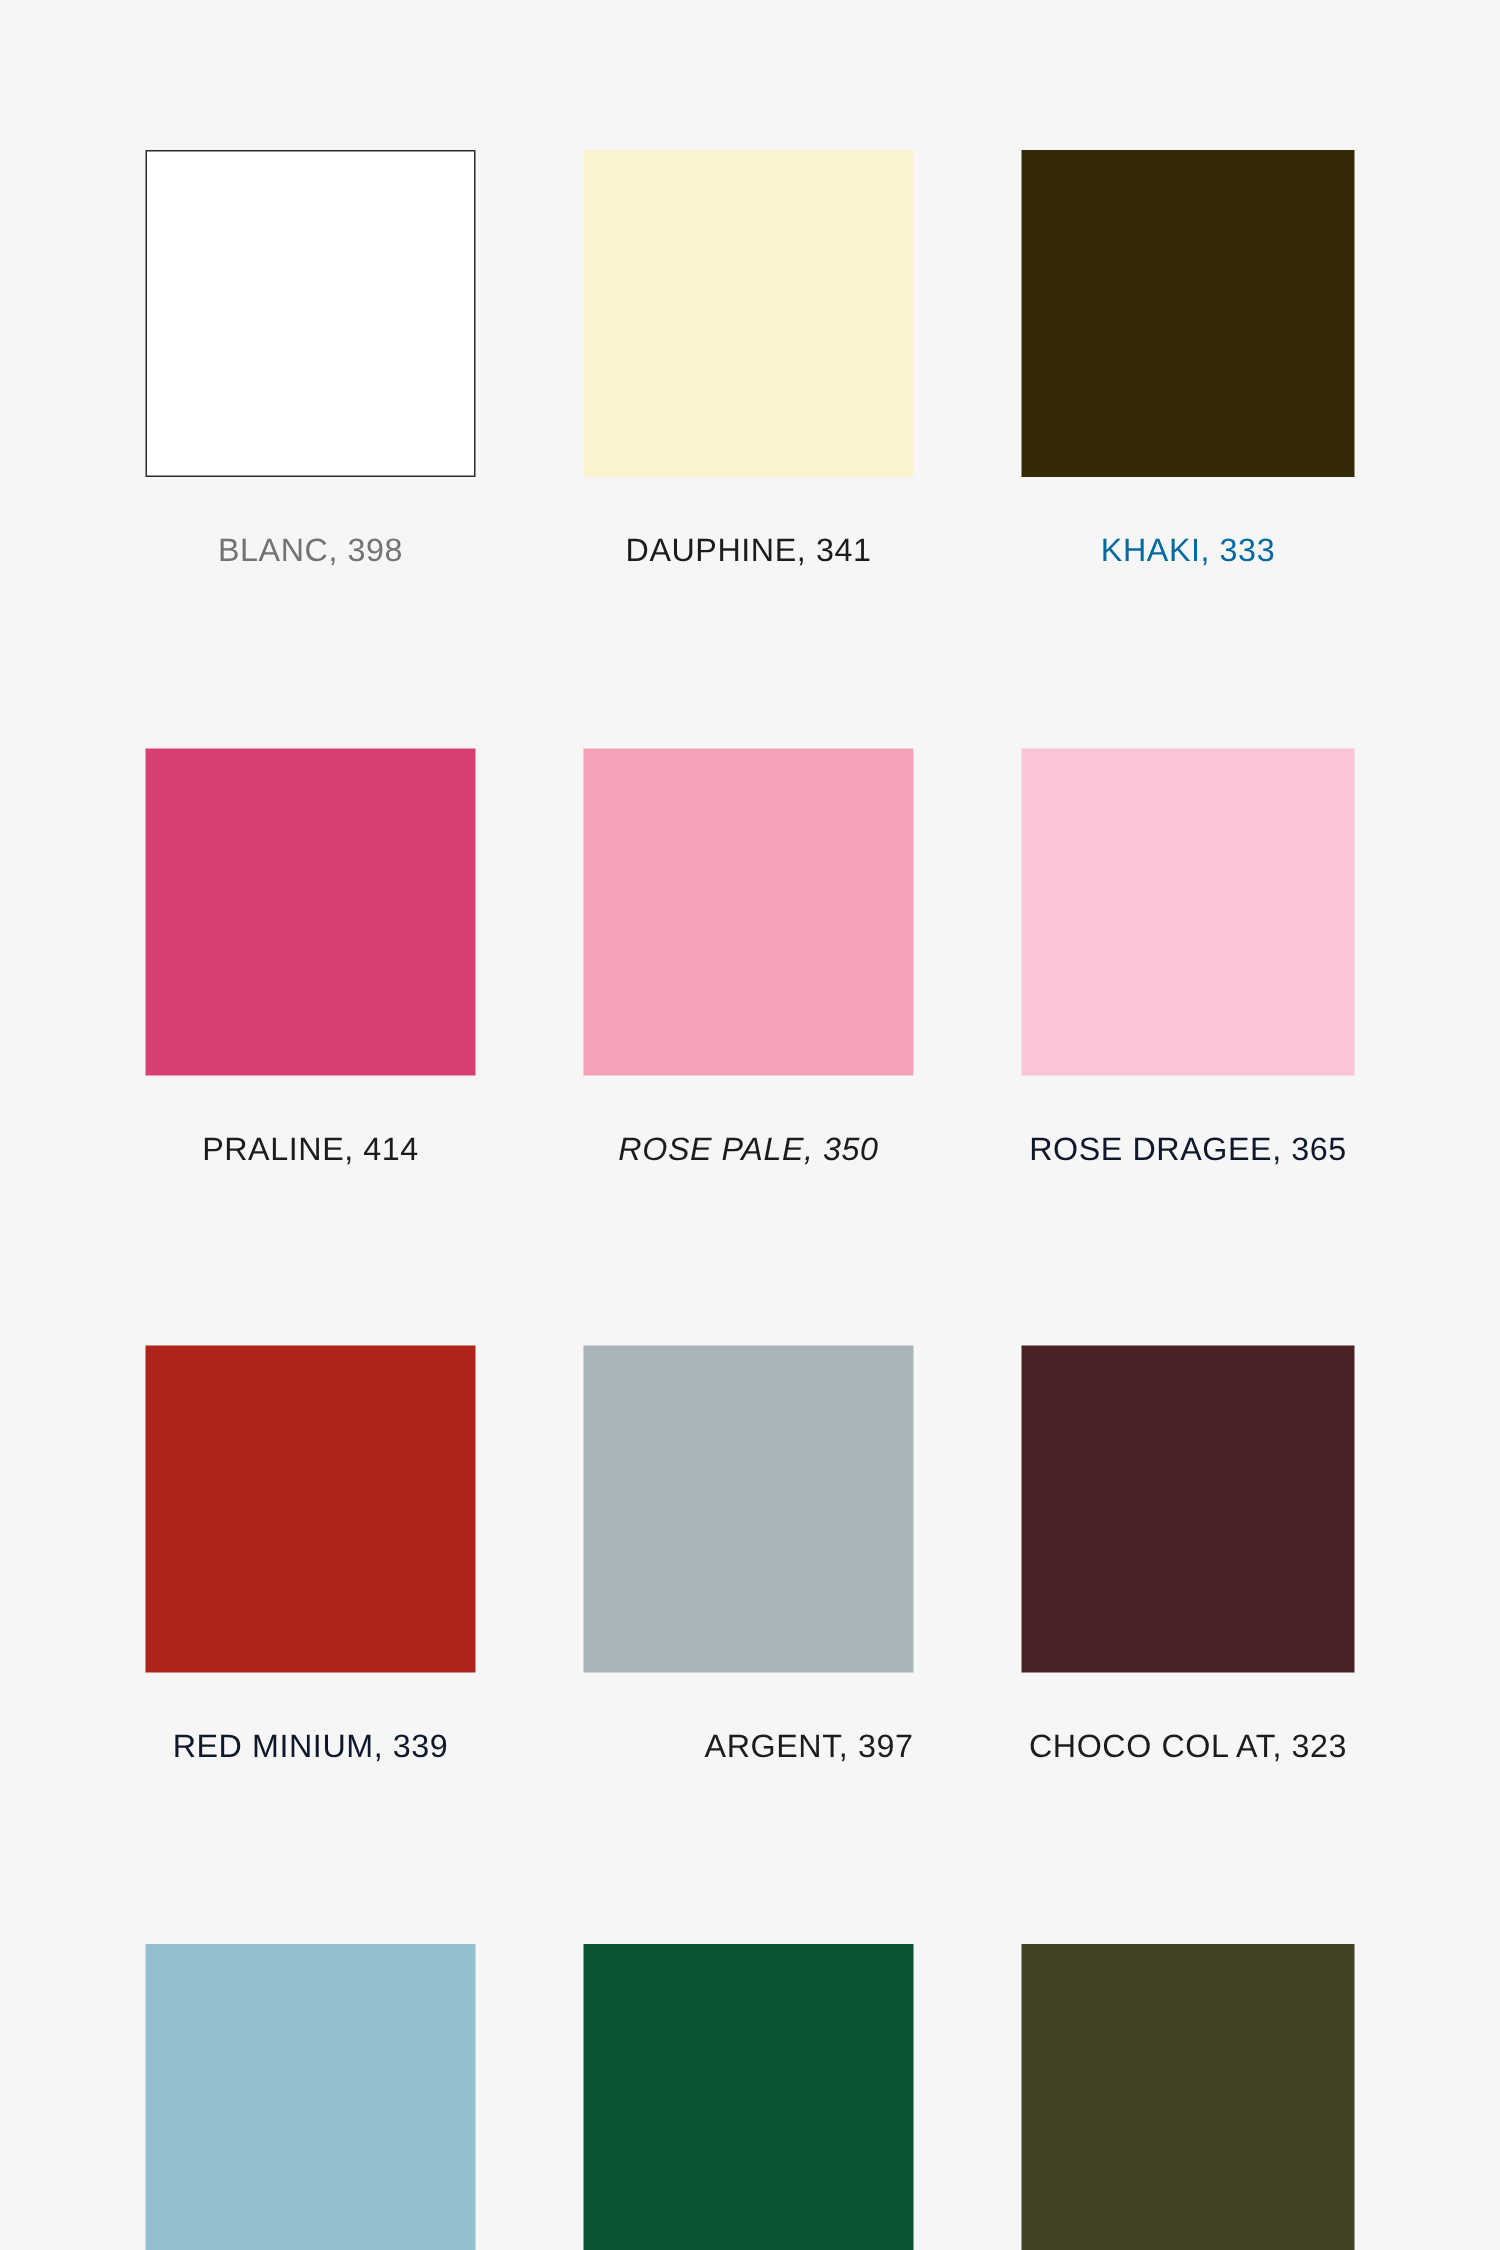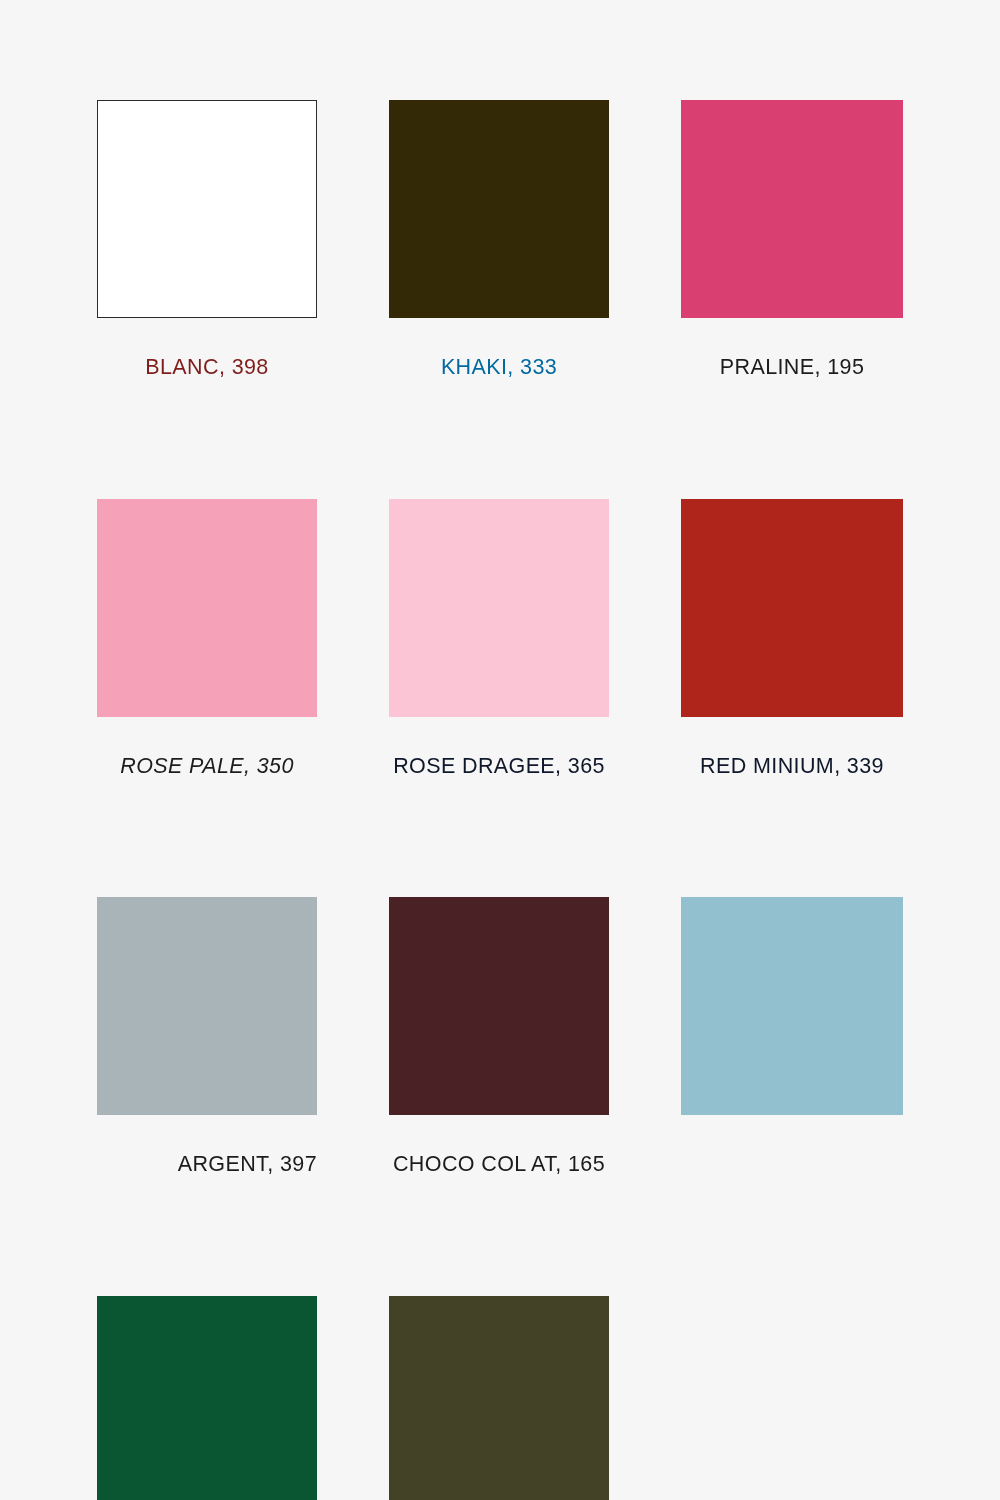--- a/index.html
+++ b/index.html
@@ -63,32 +63,36 @@
   }
 </style>
 </head>
 <body style="background: rgb(246, 246, 246);">
 
 <div id="palette-board" style="background: rgb(246, 246, 246);">
   <div id="swatch-grid">
 
     <div class="swatch-cell">
       <div class="swatch-chip bordered" style="background-color: rgb(255, 255, 255); border-color: rgb(43, 43, 43);"></div>
-      <span class="swatch-label" style="color: #7f1d1d;">BLANC, 398</span>
+      <span class="swatch-label" style="color: #737373;">BLANC, 398</span>
     </div>
 
+    <div class="swatch-cell">
+      <div class="swatch-chip" style="background-color: rgb(249, 243, 207);"></div>
+      <span class="swatch-label" style="color: rgb(28, 28, 28);">DAUPHINE, 341</span>
+    </div>
 
     <div class="swatch-cell">
       <div class="swatch-chip" style="background-color: rgb(51, 41, 7);"></div>
       <span class="swatch-label" style="color: #0369a1;">KHAKI, 333</span>
     </div>
 
     <div class="swatch-cell">
       <div class="swatch-chip" style="background-color: rgb(217, 64, 113);"></div>
-      <span class="swatch-label" style="color: rgb(28, 28, 28);">PRALINE, 195</span>
+      <span class="swatch-label" style="color: rgb(28, 28, 28);">PRALINE, 414</span>
     </div>
 
     <div class="swatch-cell">
       <div class="swatch-chip" style="background-color: rgb(245, 162, 184);"></div>
       <span class="swatch-label" style="color: rgb(28, 28, 28); font-style: italic;">ROSE PALE, 350</span>
     </div>
 
     <div class="swatch-cell">
       <div class="swatch-chip" style="background-color: rgb(251, 197, 213);"></div>
       <span class="swatch-label" style="color: #0f172a;">ROSE DRAGEE, 365</span>
@@ -99,21 +103,21 @@
       <span class="swatch-label" style="color: #0f172a;">RED MINIUM, 339</span>
     </div>
 
     <div class="swatch-cell">
       <div class="swatch-chip" style="background-color: rgb(168, 180, 183);"></div>
       <span class="swatch-label" style="color: rgb(28, 28, 28); text-align: right;">ARGENT, 397</span>
     </div>
 
     <div class="swatch-cell">
       <div class="swatch-chip" style="background-color: rgb(74, 34, 37);"></div>
-      <span class="swatch-label" style="color: rgb(28, 28, 28);">CHOCO COL AT, 165</span>
+      <span class="swatch-label" style="color: rgb(28, 28, 28);">CHOCO COL AT, 323</span>
     </div>
 
     <div class="swatch-cell">
       <div class="swatch-chip" style="background-color: rgb(146, 192, 207);"></div>
 
     </div>
 
     <div class="swatch-cell">
       <div class="swatch-chip" style="background-color: rgb(10, 85, 50);"></div>
 

